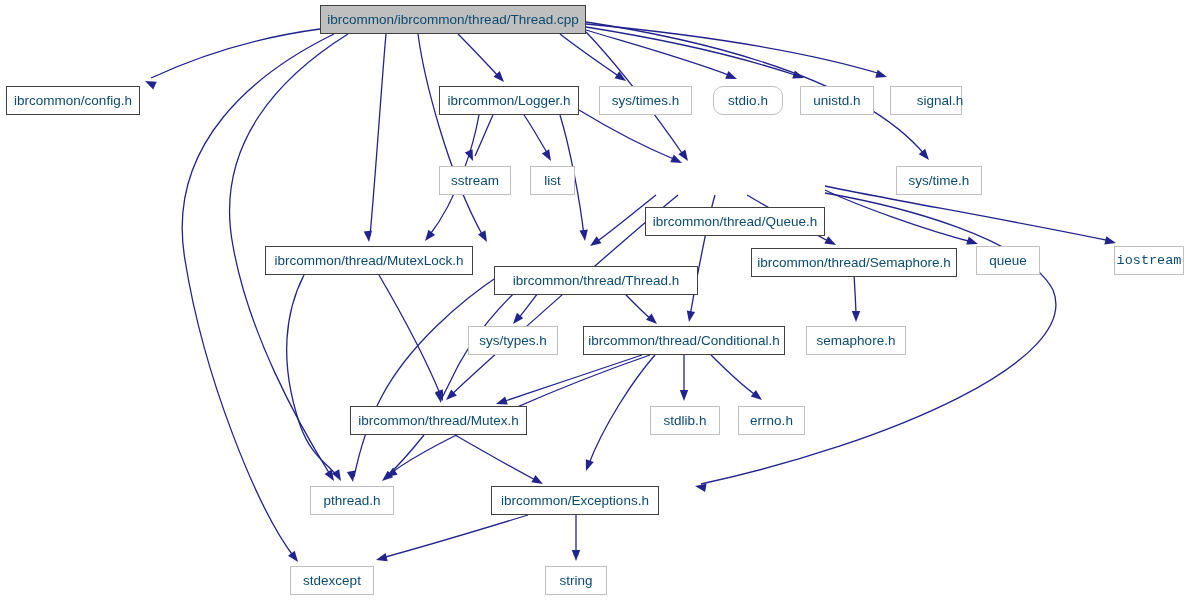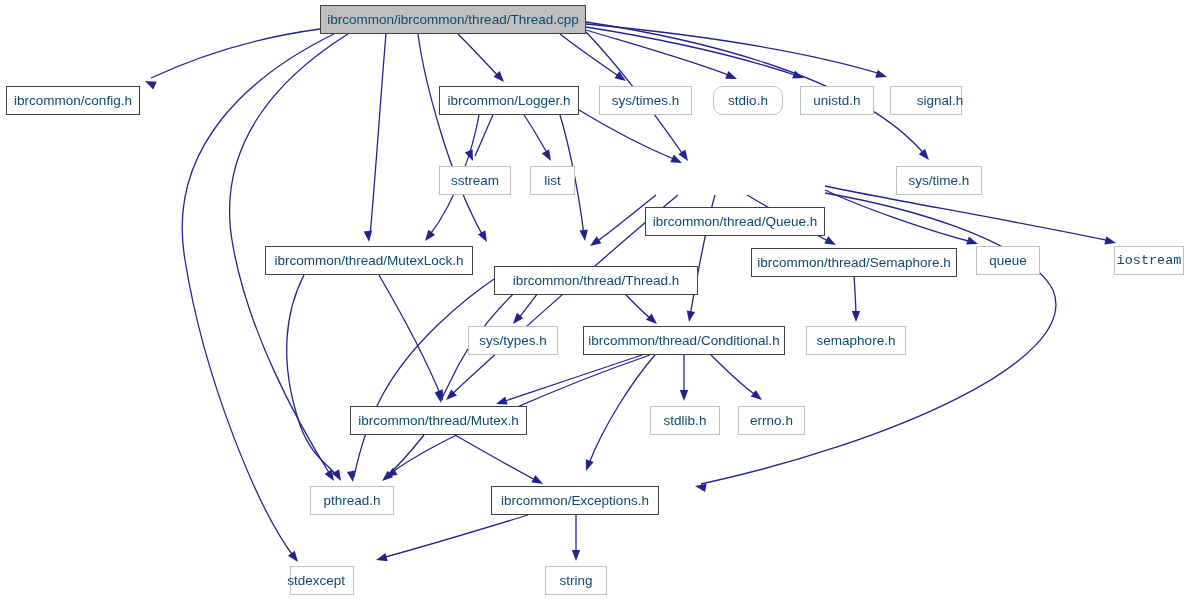--- a/index.html
+++ b/index.html
@@ -207,21 +207,21 @@
       </div>
       <div class="gnode external" style="left: 738px; top: 406px; width: 67px; height: 29px;">
         <span class="lbl">errno.h</span>
       </div>
       <div class="gnode external" style="left: 310px; top: 486px; width: 84px; height: 29px;">
         <span class="lbl">pthread.h</span>
       </div>
       <div class="gnode internal" style="left: 491px; top: 486px; width: 168px; height: 29px;">
         <span class="lbl">ibrcommon/Exceptions.h</span>
       </div>
-      <div class="gnode external" style="left: 290px; top: 566px; width: 64px; height: 29px; justify-content: flex-end;">
+      <div class="gnode external" style="left: 290px; top: 566px; width: 84px; height: 29px;">
         <span class="lbl">stdexcept</span>
       </div>
       <div class="gnode external" style="left: 545px; top: 566px; width: 62px; height: 29px;">
         <span class="lbl">string</span>
       </div>
     </div>
 
 </div>
 
 </body></html>

